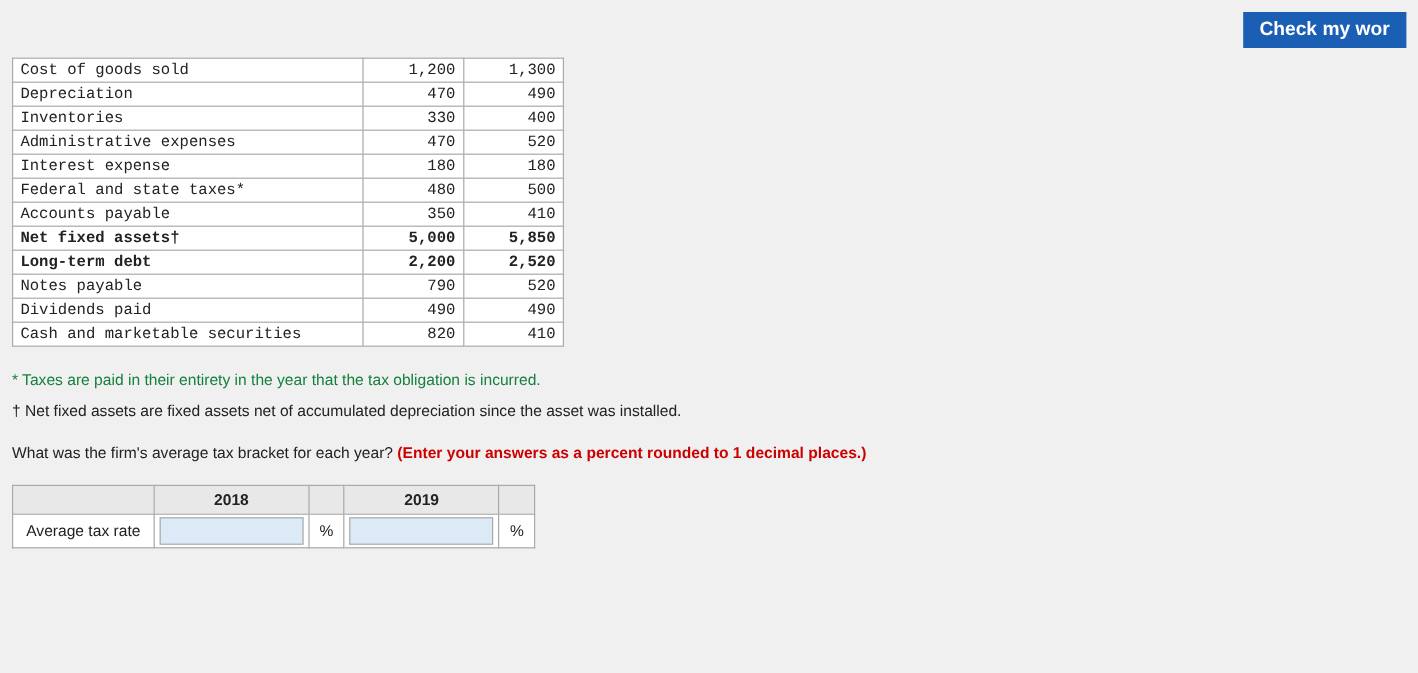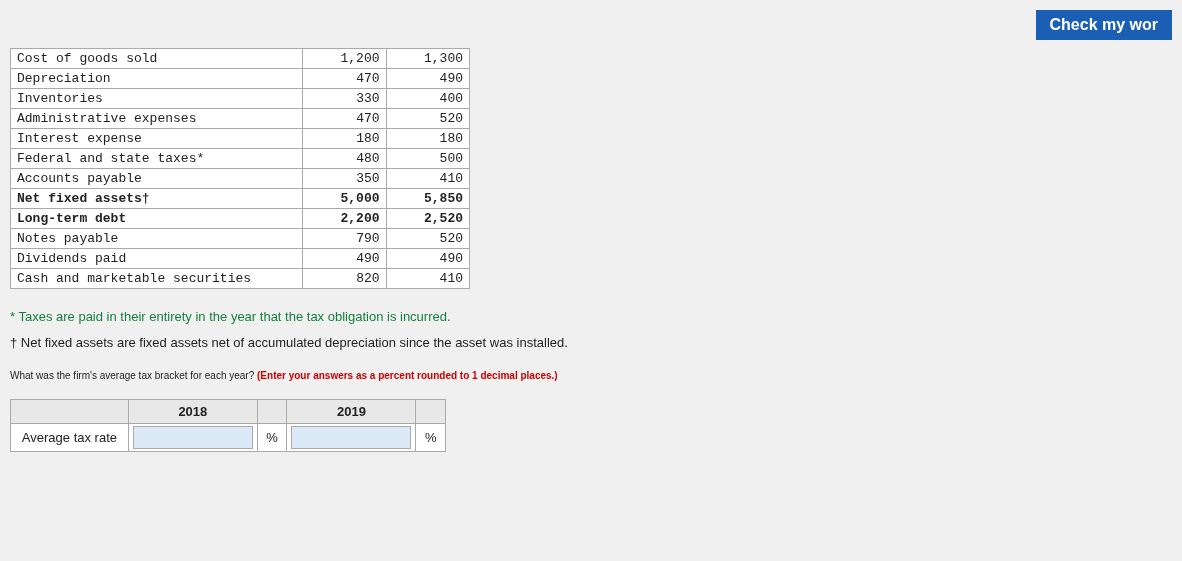--- a/index.html
+++ b/index.html
@@ -64,21 +64,21 @@
       margin-bottom: 6px;
       line-height: 1.5;
     }
 
     .footnote-section .red-text {
       color: #15803d;
     }
 
     .question-text {
       font-family: Arial, sans-serif;
-      font-size: 10px;
+      font-size: 13px;
       margin-bottom: 16px;
       line-height: 1.5;
     }
 
     .question-text .bold-red {
       color: #cc0000;
       font-weight: bold;
     }
 
     .answer-table {

